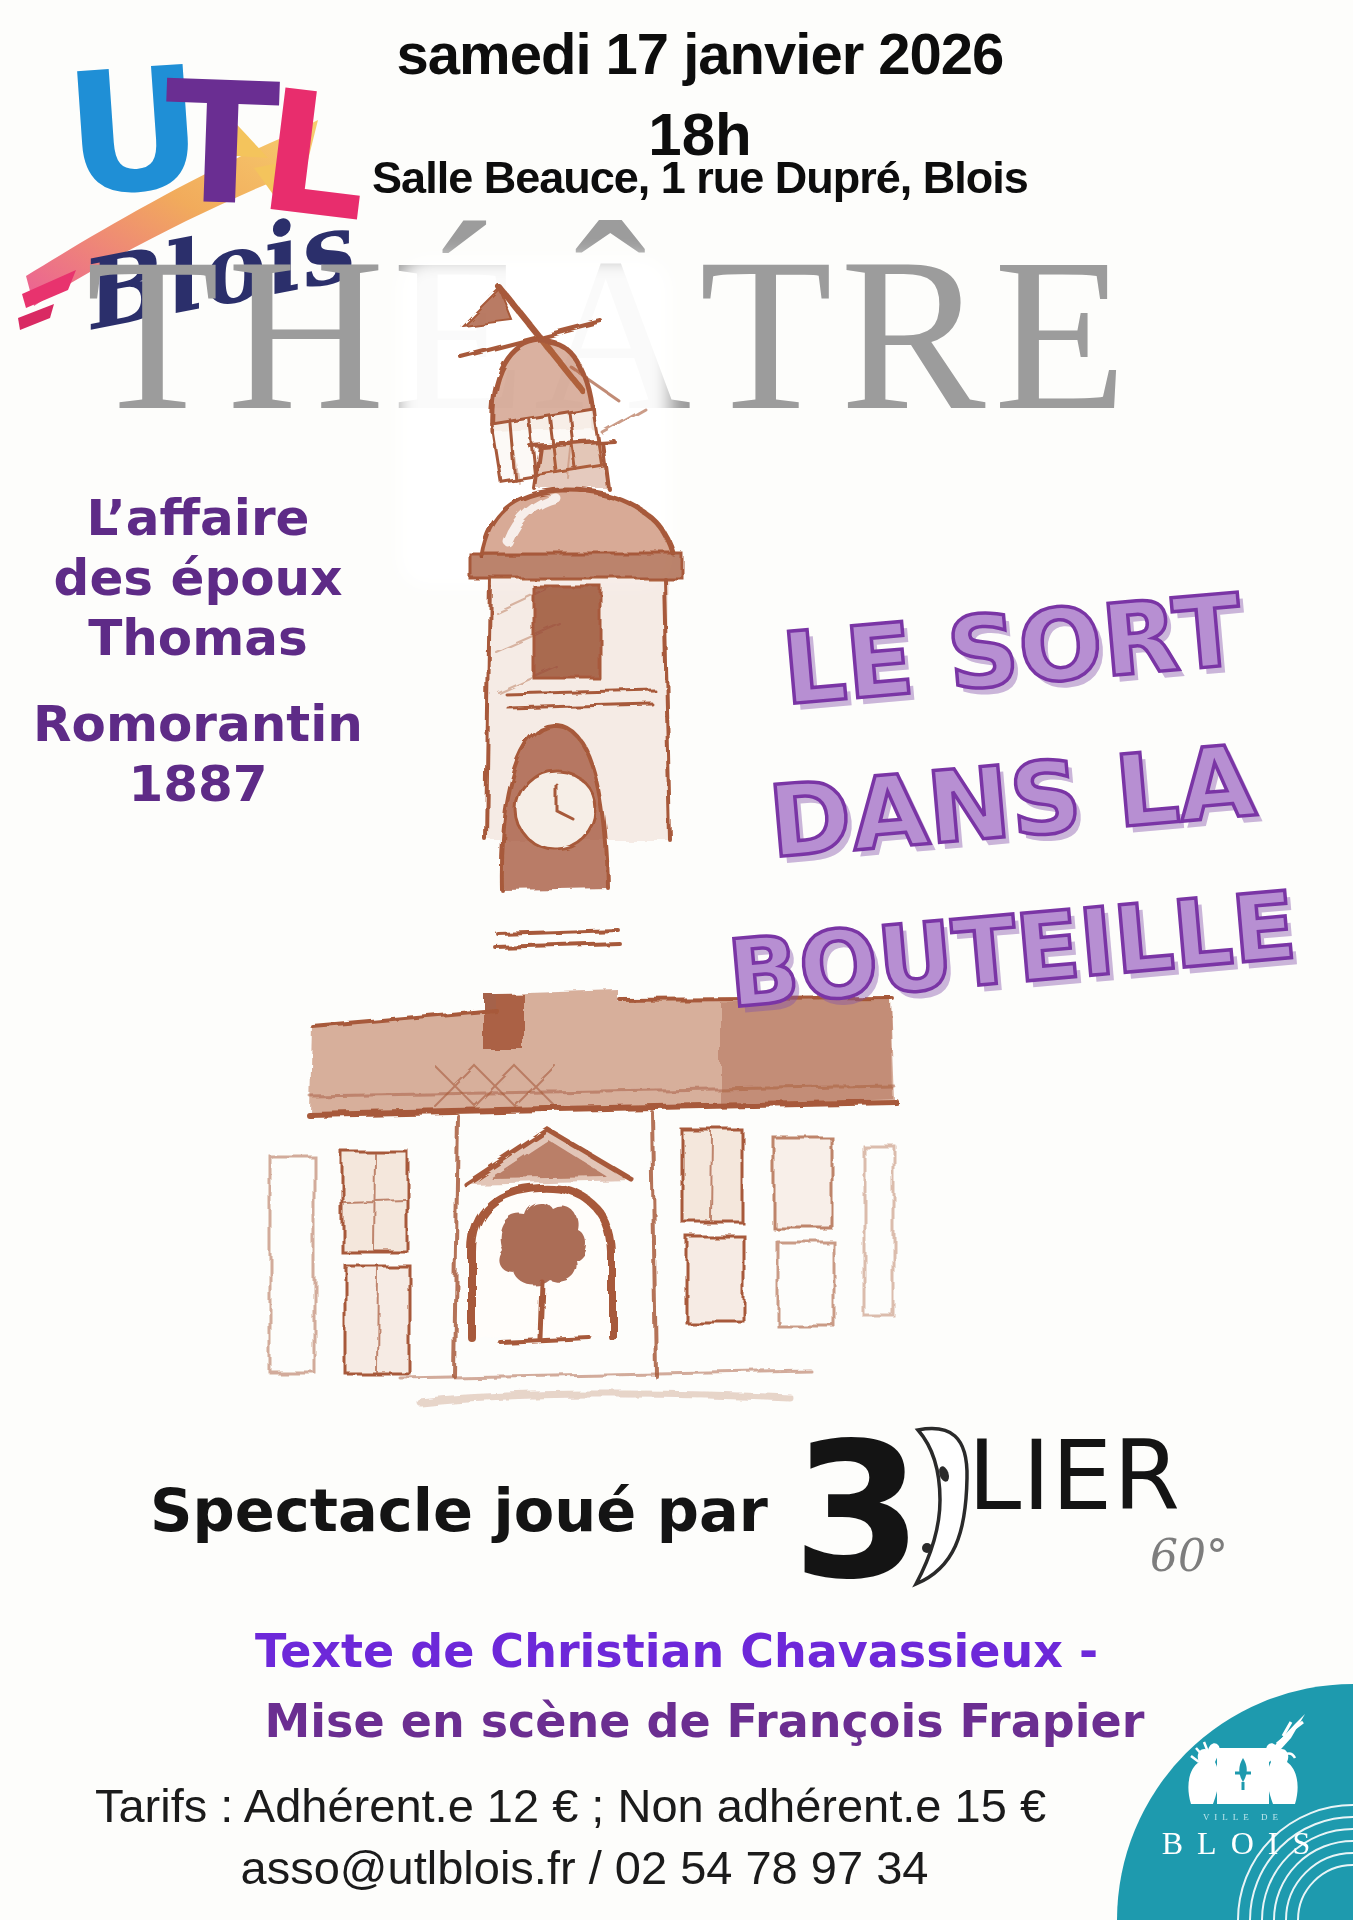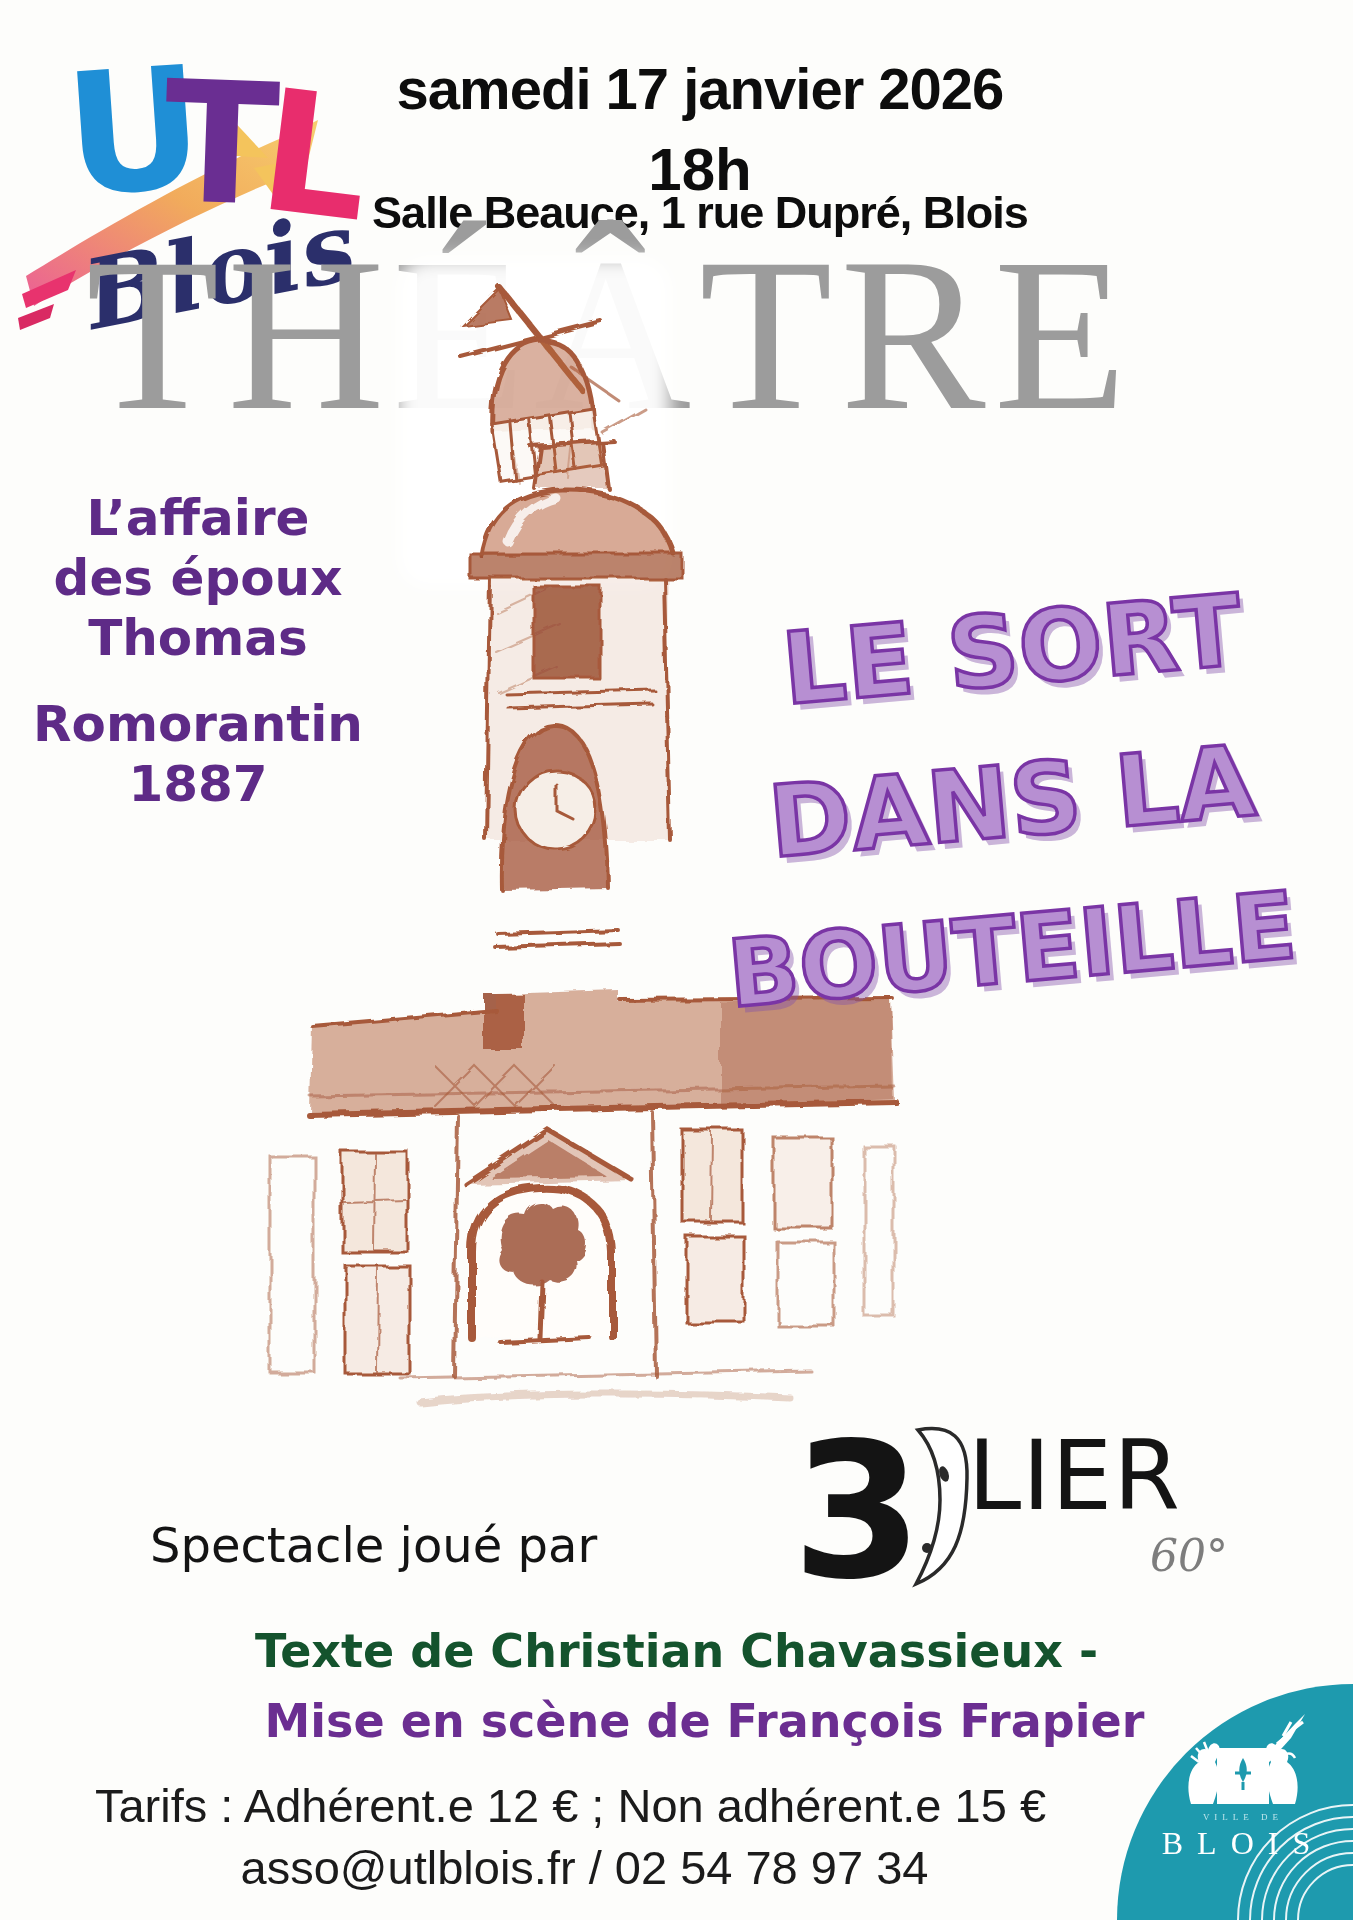--- a/index.html
+++ b/index.html
@@ -13,21 +13,21 @@
   .utl-letters{position:absolute;left:0;top:0;width:340px;height:340px;}
   .utl-letter{position:absolute;font-weight:bold;font-family:"DejaVu Sans",sans-serif;line-height:1;}
   .utl-u{left:48px;top:40px;font-size:168px;color:#1f8fd6;transform:rotate(-4deg);}
   .utl-t{left:146px;top:52px;font-size:168px;color:#6a2e92;transform:rotate(2deg);}
   .utl-l{left:244px;top:64px;font-size:168px;color:#e82d6d;transform:rotate(7deg);}
   .utl-script{position:absolute;left:66px;top:206px;font-family:"DejaVu Serif",serif;
       font-style:italic;font-weight:bold;font-size:96px;color:#2b2f6b;transform:rotate(-11deg);}
 
   
   .hdr{position:absolute;left:290px;width:820px;text-align:center;color:#0d0d0d;
-       font-family:"Liberation Sans",sans-serif;font-weight:bold;margin-top:35px;}
+       font-family:"Liberation Sans",sans-serif;font-weight:bold;}
   .hdr-date{top:20px;font-size:58px;letter-spacing:-1px;}
   .hdr-time{top:100px;font-size:60px;}
   .hdr-venue{top:152px;font-size:45px;letter-spacing:-1px;}
 
   
   .watermark{position:absolute;left:86px;top:226px;font-family:"Liberation Serif",serif;
      font-weight:400;font-size:218px;line-height:1;color:#9c9c9c;letter-spacing:8px;
      white-space:nowrap;}
 
   
@@ -43,30 +43,30 @@
 
   
   .big-title{position:absolute;left:664px;top:574px;width:696px;text-align:center;
      font-weight:bold;font-size:99px;line-height:1.54;color:#b78fd2;
      -webkit-text-stroke:3.5px #7a35a5;
      text-shadow:5px 7px 0 rgba(130,80,170,.42);}
   .big-title .l{display:block;transform:rotate(-5deg);}
   .big-title .l3{font-size:93px;}
 
   
-  .played-by{position:absolute;left:150px;top:1476px;font-size:48px;font-weight:normal;color:#141414;margin-top:41px;}
+  .played-by{position:absolute;left:150px;top:1476px;font-size:59px;font-weight:bold;color:#141414;}
   .atelier{position:absolute;left:798px;top:1414px;width:460px;height:200px;color:#141414;}
   .atelier-row{position:absolute;left:0;top:0;display:flex;align-items:flex-start;}
   .atelier-txt{font-family:"DejaVu Sans",sans-serif;font-size:96px;font-weight:500;letter-spacing:1px;line-height:1;padding-top:14px;}
   .atelier-three{font-size:188px;font-weight:bold;line-height:.78;position:relative;top:10px;margin:0 -10px 0 -6px;}
   .atelier-mask{position:relative;top:8px;margin:0 -4px;}
   .atelier-deg{position:absolute;left:352px;top:116px;font-size:44px;color:#7d7d7d;
      font-family:"DejaVu Serif",serif;font-style:italic;}
   .author-line{position:absolute;left:0;top:1624px;width:1353px;text-align:center;
-     font-size:46px;font-weight:bold;color:#14532d;}
+     font-size:46px;font-weight:bold;color:#6d28d9;}
   .director-line{position:absolute;left:0;top:1694px;width:1353px;text-align:center;
      font-size:46px;font-weight:bold;color:#6b2e91;padding-left:28px;}
 
   
   .prices{position:absolute;left:3px;top:1778px;width:1135px;text-align:center;
      font-family:"Liberation Sans",sans-serif;font-size:47px;color:#1b1b1b;}
   .contact{position:absolute;left:17px;top:1840px;width:1135px;text-align:center;
      font-family:"Liberation Sans",sans-serif;font-size:47px;color:#1b1b1b;}
 
   

